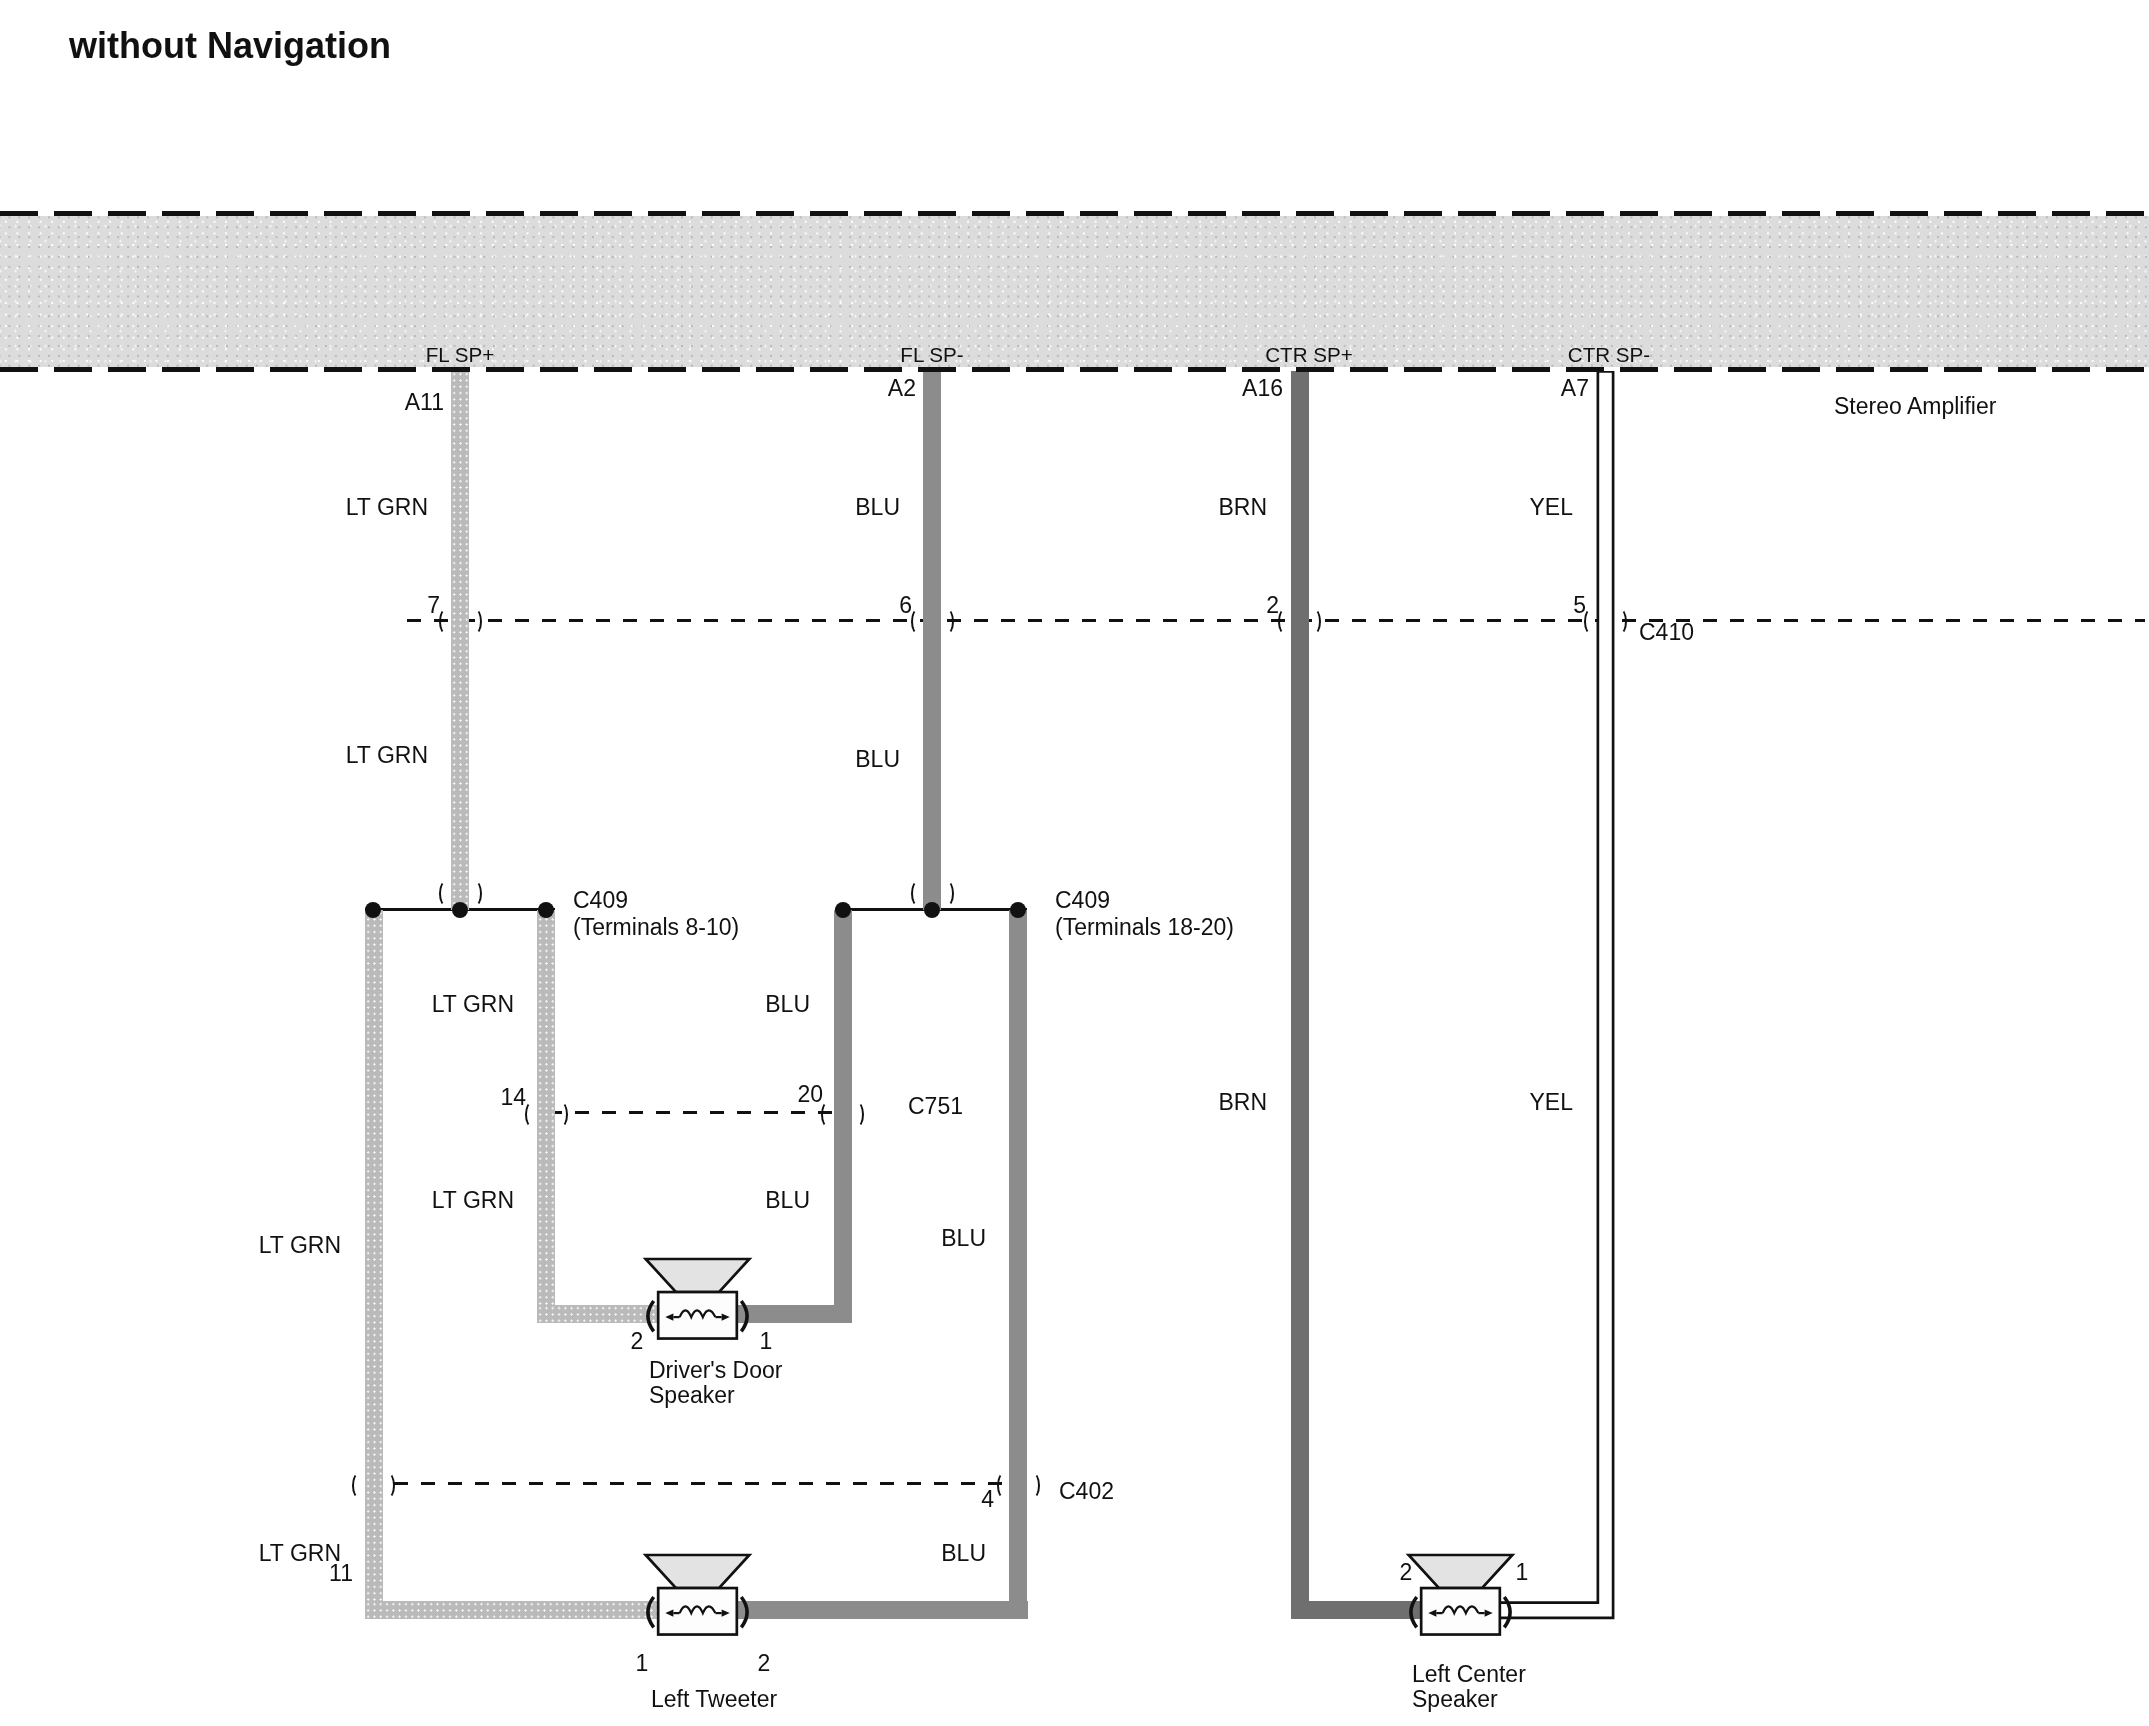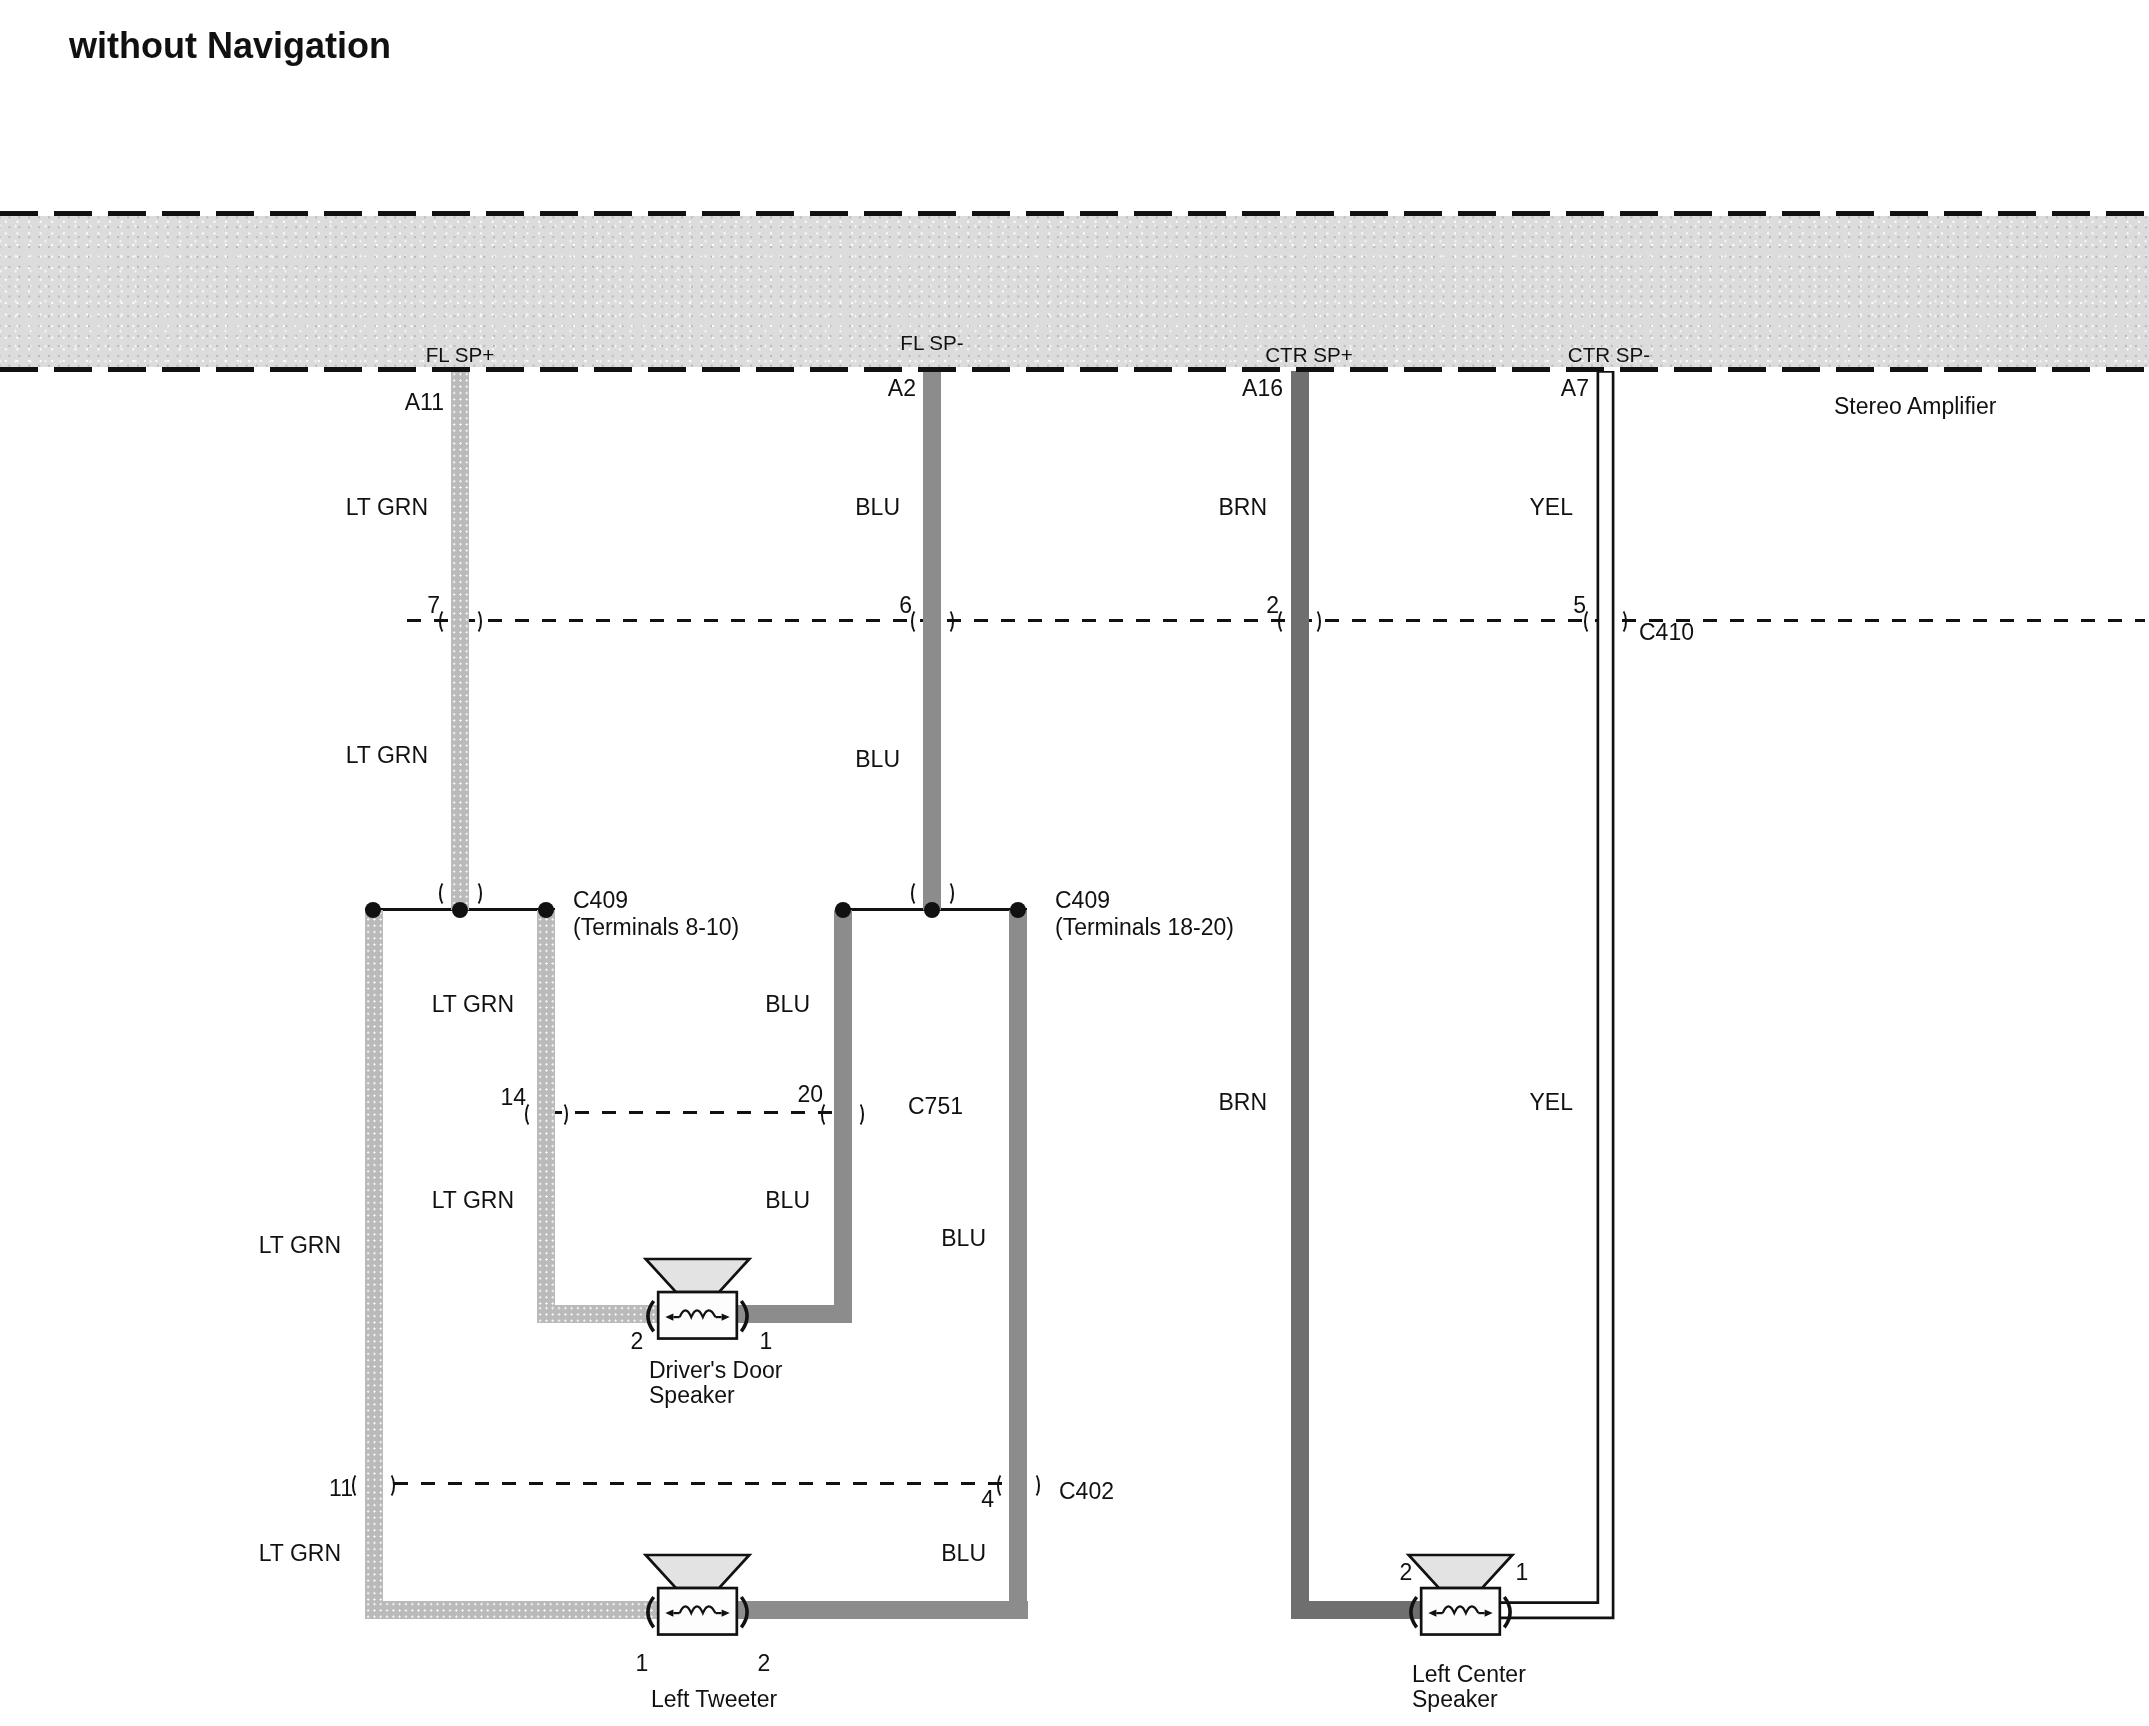--- a/index.html
+++ b/index.html
@@ -138,21 +138,21 @@
     <polygon points="44,68 53,64 53,72" fill="#111"></polygon>
     <path d="M53,68 H60" stroke="#111" stroke-width="2.5" fill="none"></path>
     <path d="M60,68 q6.5,-15 13,0 q6.5,-15 13,0 q6.5,-15 14,0" stroke="#111" stroke-width="2.5" fill="none"></path>
     <path d="M100,68 H107" stroke="#111" stroke-width="2.5" fill="none"></path>
     <polygon points="116,68 107,64 107,72" fill="#111"></polygon>
     <path d="M31,50 q-13,17 0,34" stroke="#111" stroke-width="4" fill="none"></path>
     <path d="M129,50 q13,17 0,34" stroke="#111" stroke-width="4" fill="none"></path>
   </svg>
 
   <div class="lbl small ctr" style="left:460px; top:344px;">FL SP+</div>
-  <div class="lbl small ctr" style="left:932px; top:332px;">FL SP-</div>
+  <div class="lbl small ctr" style="left:932px; top:344px;">FL SP-</div>
   <div class="lbl small ctr" style="left:1309px; top:344px;">CTR SP+</div>
   <div class="lbl small ctr" style="left:1609px; top:344px;">CTR SP-</div>
 
   <div class="lbl" style="right:1705px; top:376px;margin-top:14px;">A11</div>
   <div class="lbl" style="right:1233px; top:376px;">A2</div>
   <div class="lbl" style="right:866px; top:376px;">A16</div>
   <div class="lbl" style="right:560px; top:376px;text-align:right;">A7</div>
   <div class="lbl" style="left:1834px; top:394px;">Stereo Amplifier</div>
 
   <div class="lbl" style="right:1721px; top:495px;">LT GRN</div>
@@ -187,21 +187,21 @@
   <div class="lbl" style="right:1635px; top:1188px;">LT GRN</div>
   <div class="lbl" style="right:1339px; top:1188px;">BLU</div>
   <div class="lbl" style="right:1808px; top:1233px;">LT GRN</div>
   <div class="lbl" style="right:1163px; top:1226px;">BLU</div>
 
   <div class="lbl ctr" style="left:637px; top:1329px;">2</div>
   <div class="lbl ctr" style="left:766px; top:1329px;">1</div>
   <div class="lbl" style="left:649px; top:1358px;">Driver's Door</div>
   <div class="lbl" style="left:649px; top:1383px;">Speaker</div>
 
-  <div class="lbl" style="right:1796px; top:1476px;">11</div>
+  <div class="lbl" style="right:1796px; top:1561px;">11</div>
   <div class="lbl" style="right:1155px; top:1487px;">4</div>
   <div class="lbl" style="left:1059px; top:1479px;">C402</div>
 
   <div class="lbl" style="right:1808px; top:1541px;">LT GRN</div>
   <div class="lbl" style="right:1163px; top:1541px;">BLU</div>
 
   <div class="lbl ctr" style="left:642px; top:1651px;">1</div>
   <div class="lbl ctr" style="left:764px; top:1651px;">2</div>
   <div class="lbl" style="left:651px; top:1687px;">Left Tweeter</div>
 

